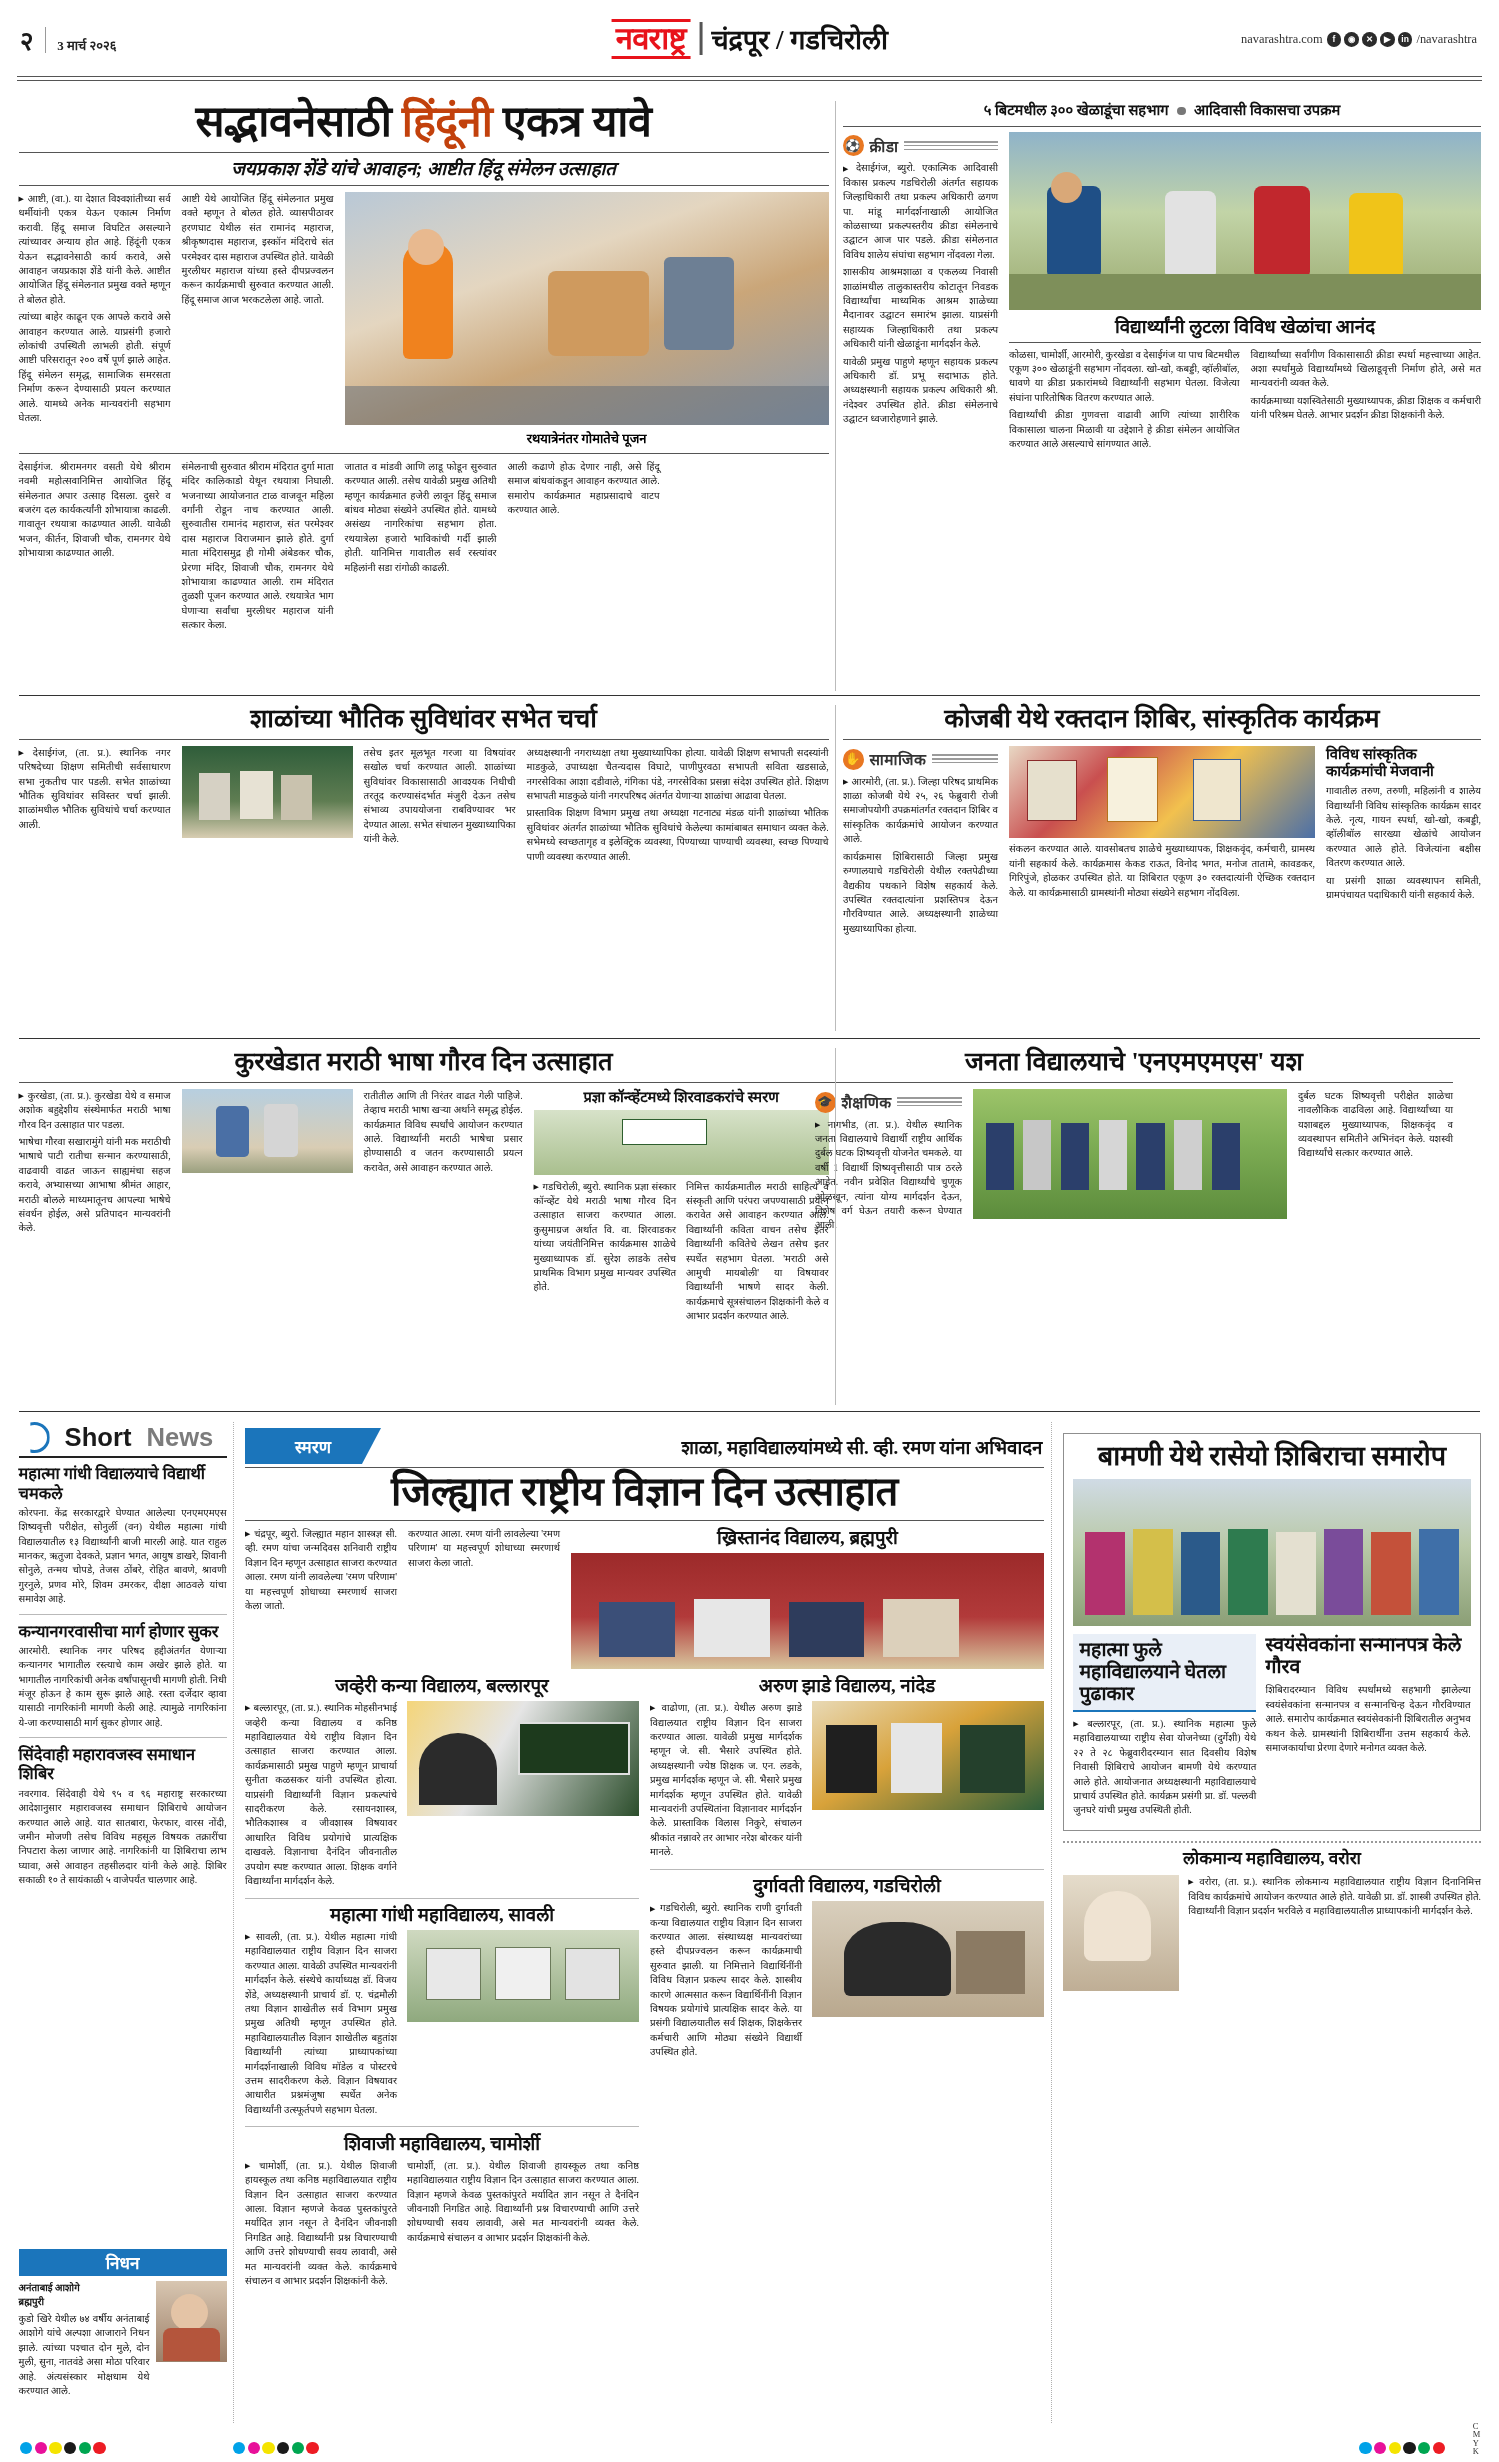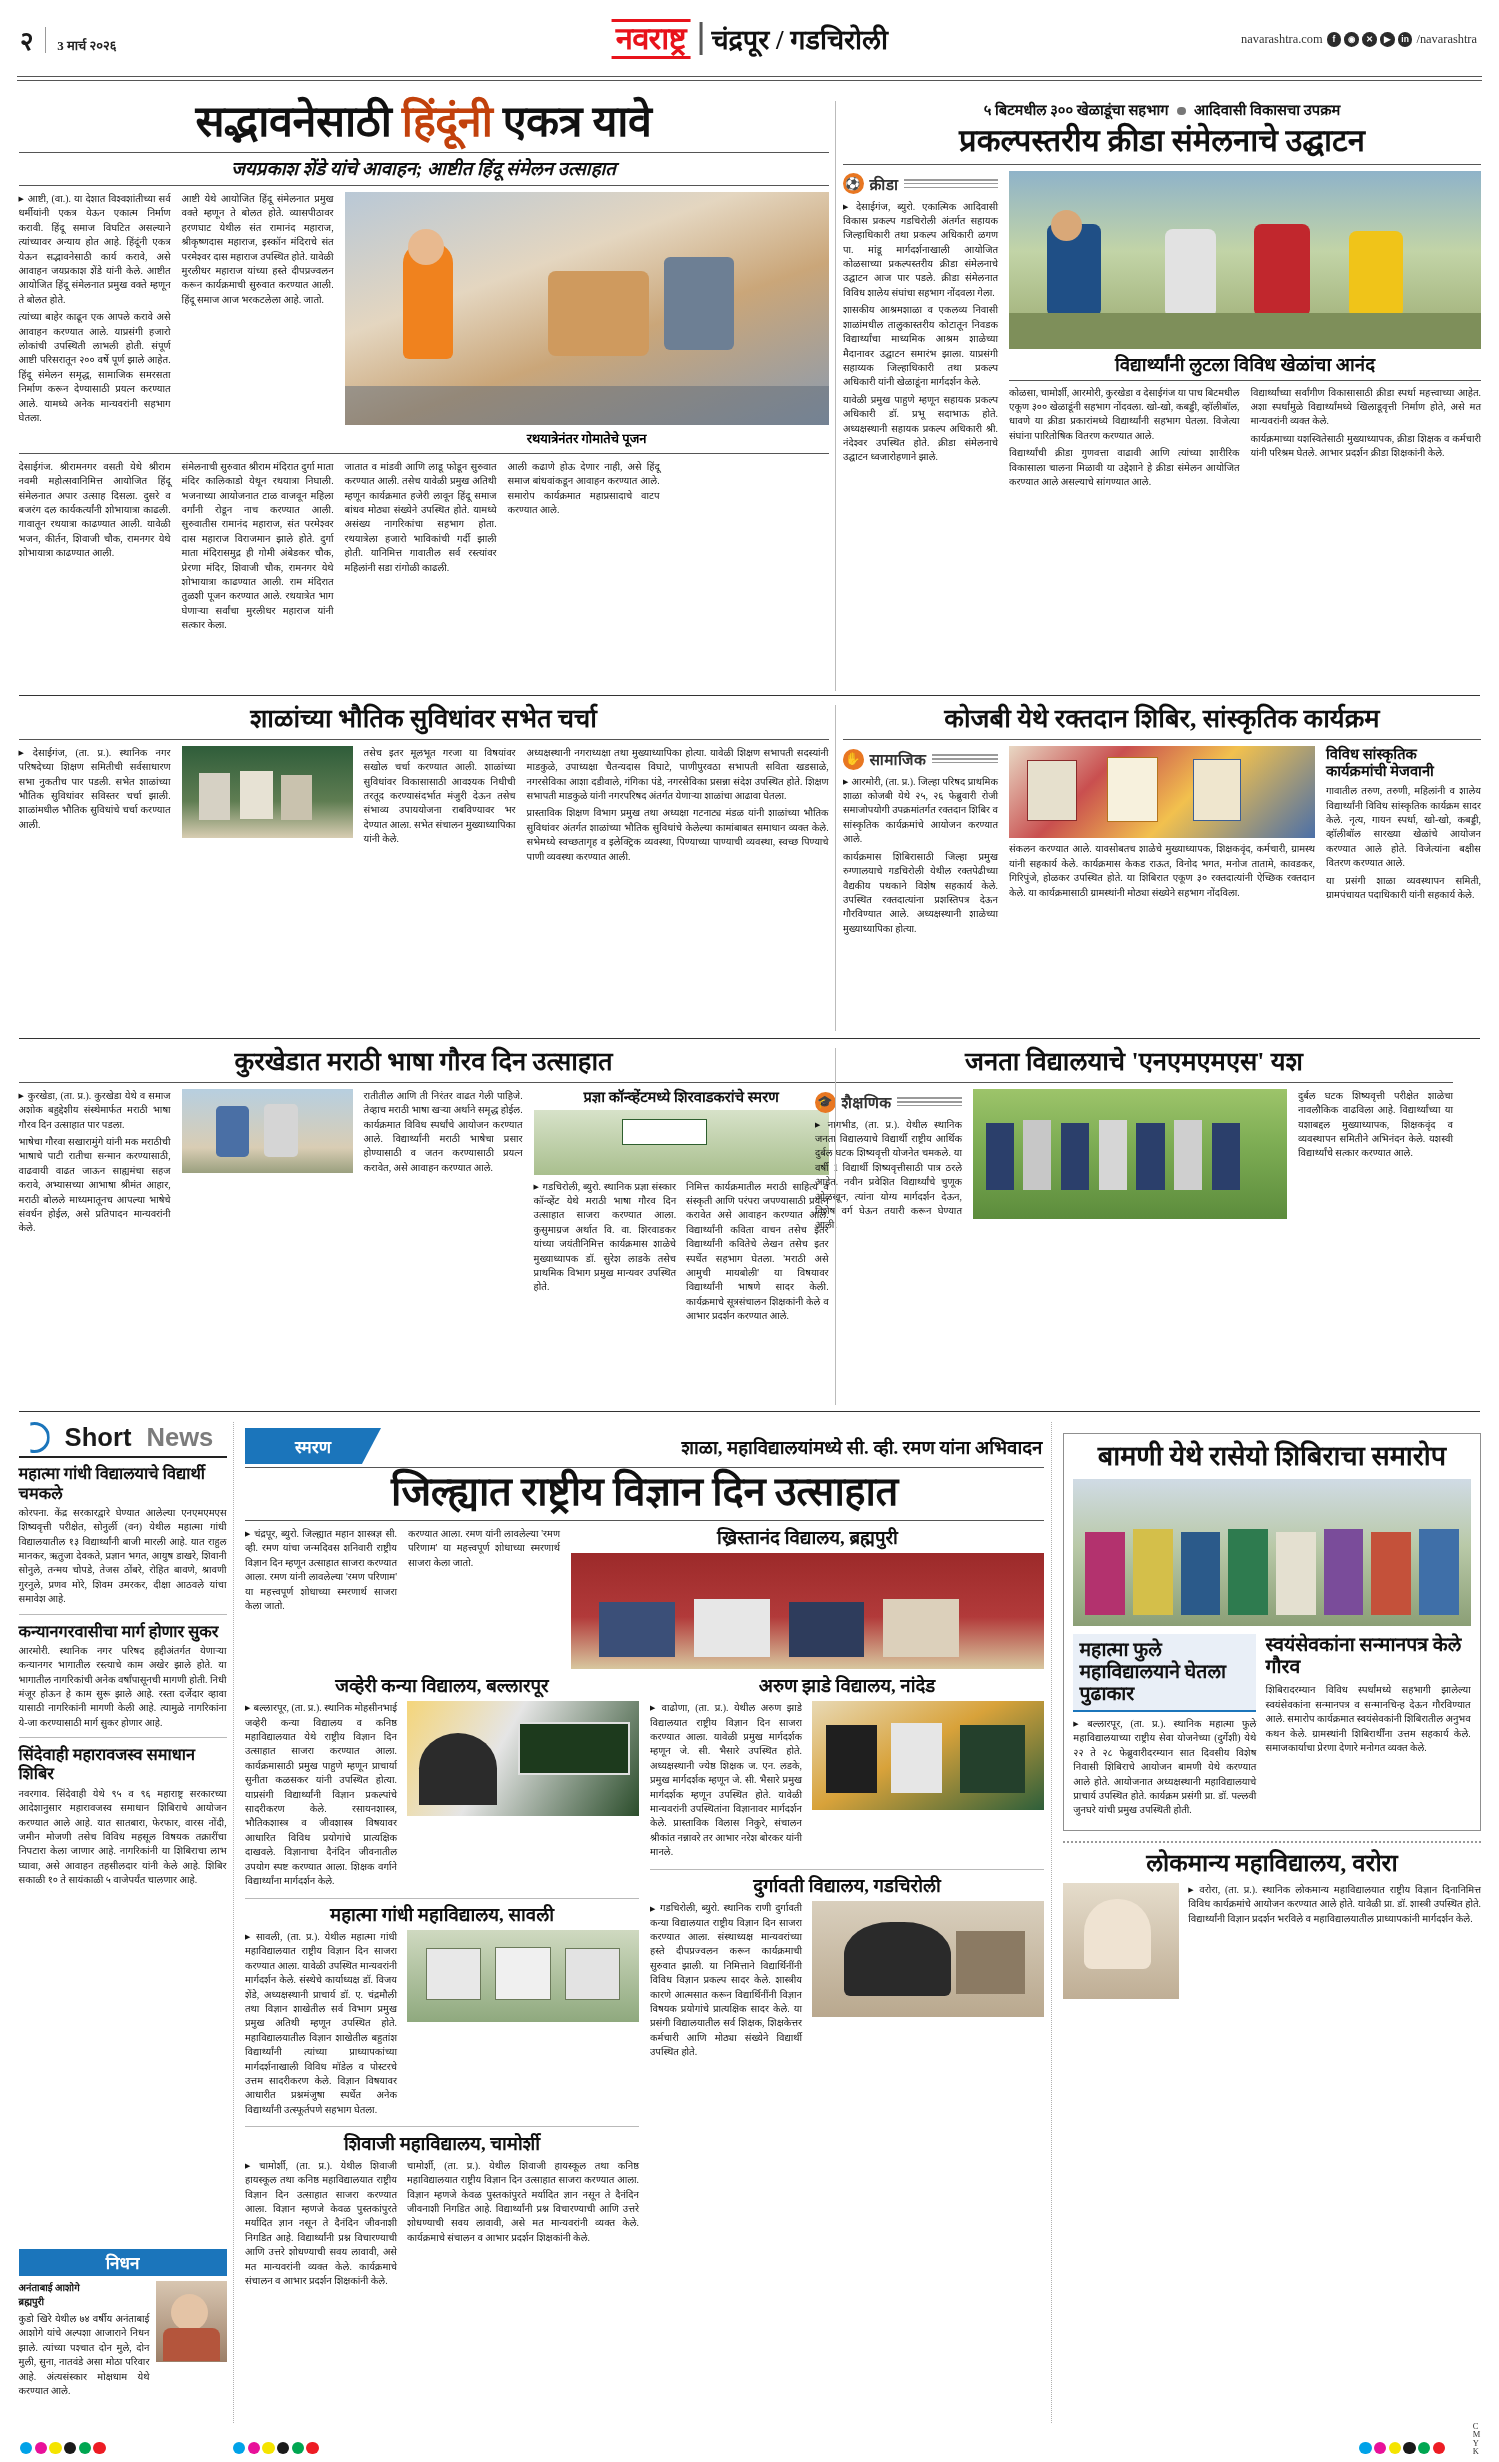--- a/index.html
+++ b/index.html
@@ -202,21 +202,20 @@
   <div style="position:absolute;left:318px;top:233px;width:194px;">
   </div>
   <div style="position:absolute;left:318px;top:233px;width:0;height:0;"></div>
 
   <div style="position:absolute;left:843px;top:99px;width:638px;">
     <div style="text-align:center;">
       <span class="kicker red">५ बिटमधील ३०० खेळाडूंचा सहभाग</span>
       <span class="dot-sep"></span>
       <span class="kicker">आदिवासी विकासचा उपक्रम</span>
     </div>
-    <h2 class="hl-lg" style="margin:4.7px 0 0;text-align:center;">प्रकल्पस्तरीय क्रीडा संमेलनाचे उद्घाटन</h2>
     <div class="rule-thin" style="margin:7px 0 0;"></div>
 
     <div style="display:flex;gap:11px;margin-top:5.4px;">
       <div style="width:155px;">
         <div class="sect-tag">
           <span class="sect-ico" style="background:#e87722;">⚽</span>
           <span class="sect-name">क्रीडा</span>
           <span class="sect-bars"></span>
         </div>
         <div class="body-col">
@@ -564,21 +563,21 @@
           <div class="body-col" style="margin-top:4.7px;">
             <p>शिबिरादरम्यान विविध स्पर्धांमध्ये सहभागी झालेल्या स्वयंसेवकांना सन्मानपत्र व सन्मानचिन्ह देऊन गौरविण्यात आले. समारोप कार्यक्रमात स्वयंसेवकांनी शिबिरातील अनुभव कथन केले. ग्रामस्थांनी शिबिरार्थींना उत्तम सहकार्य केले. समाजकार्याचा प्रेरणा देणारे मनोगत व्यक्त केले.</p>
           </div>
         </div>
       </div>
     </div>
 
     <div class="dotted-h" style="margin:9.3px 0 7.8px;"></div>
 
     <div>
-      <div class="hl-md" style="text-align:center;font-size:24px;">लोकमान्य महाविद्यालय, वरोरा</div>
+      <div class="hl-md" style="text-align:center;font-size:17px;">लोकमान्य महाविद्यालय, वरोरा</div>
       <div style="display:flex;gap:9.3px;margin-top:6.2px;">
         <div class="photo" style="width:116px;height:116px;background:linear-gradient(180deg,#e5dccb 0%,#bfae95 100%);">
           <div style="position:absolute;left:18%;top:14%;width:58%;height:60%;border-radius:48% 48% 7.8px 7.8px;background:#efe3d2;"></div>
         </div>
         <div style="flex:1;" class="body-col">
           <p class="tri">वरोरा, (ता. प्र.). स्थानिक लोकमान्य महाविद्यालयात राष्ट्रीय विज्ञान दिनानिमित्त विविध कार्यक्रमांचे आयोजन करण्यात आले होते. यावेळी प्रा. डॉ. शास्त्री उपस्थित होते. विद्यार्थ्यांनी विज्ञान प्रदर्शन भरविले व महाविद्यालयातील प्राध्यापकांनी मार्गदर्शन केले.</p>
         </div>
       </div>
     </div>
   </div>

